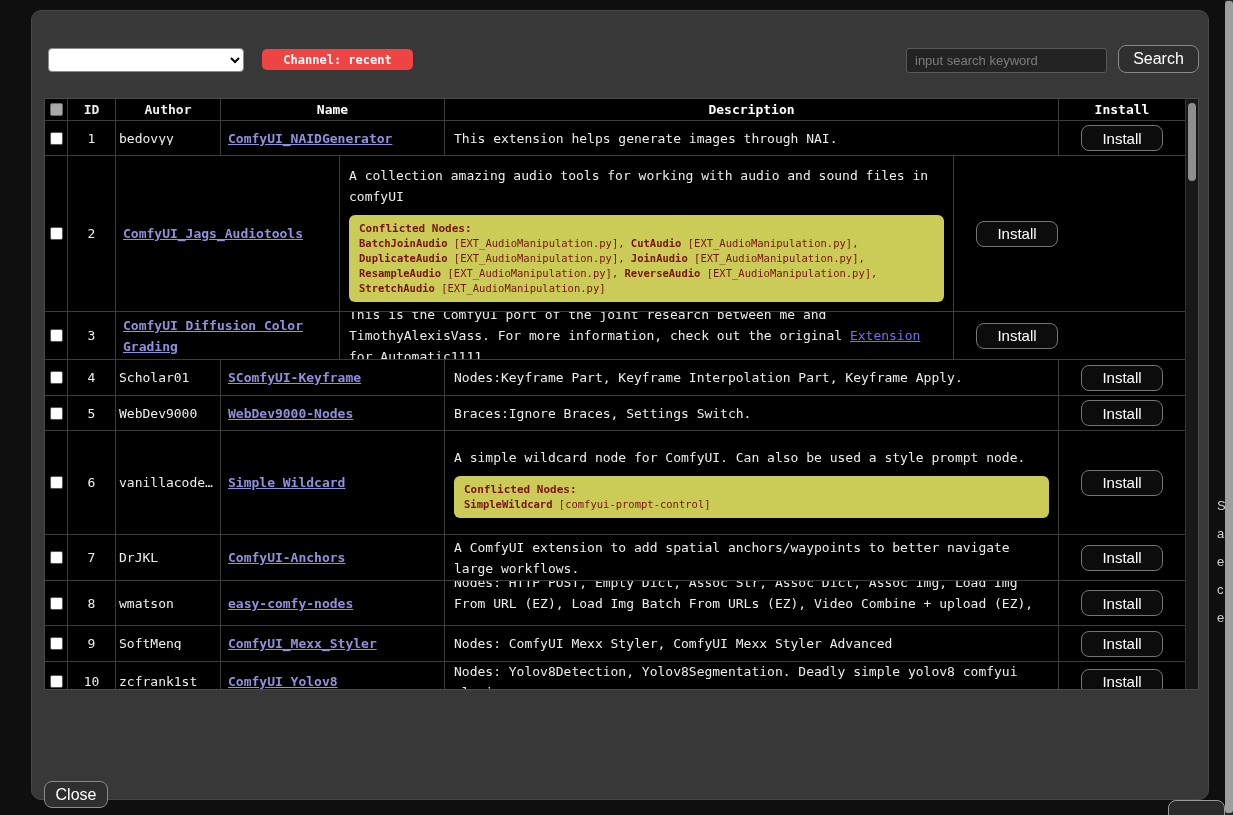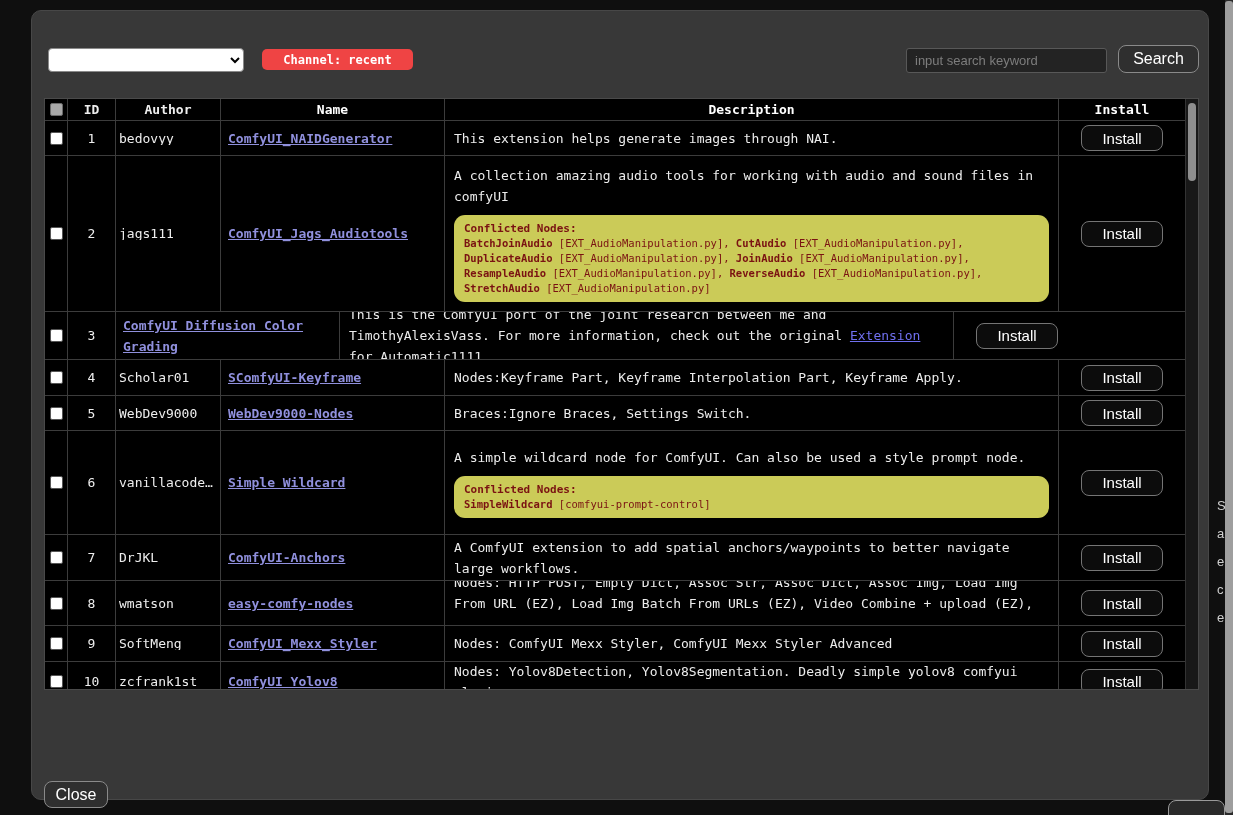--- a/index.html
+++ b/index.html
@@ -51,21 +51,21 @@
 
   .head { height:22px; font-weight:bold; color:#fff; font-size:13px; }
   .head .c { justify-content:center; padding:0; }
   .head .c-desc { flex-direction:row; align-items:center; }
 
   .name-link { color:#9090dd; font-weight:bold; text-decoration:underline;
                cursor:pointer; line-height:21px; }
   .desc-text { color:#ececec; font-size:13px; line-height:21px; }
   .ext-link  { color:#7070f0; text-decoration:underline; cursor:pointer; }
 
-  .conflict { background:#cbcb58; border-radius:11px; margin-top:8px; padding:6px 10px;
+  .conflict { background:#cbcb58; border-radius:6px; margin-top:8px; padding:6px 10px;
               width:100%; color:#7a1212; font-size:10.5px; line-height:15px; }
   .conflict-title { font-weight:bold; font-size:11px; }
   .conflict b { font-weight:bold; }
 
   .install-btn { width:82px; height:26px; background:#0c0c0c; color:#fff;
                  border:1.5px solid #757575; border-radius:8px;
                  font:15px "Liberation Sans", sans-serif; cursor:pointer; }
 
   .cbx { appearance:none; -webkit-appearance:none; width:13px; height:13px;
          background:#fff; border:1px solid #555; border-radius:2px; cursor:pointer; }
@@ -125,23 +125,20 @@
           <div class="c c-install">
               <button class="install-btn">Install</button>
             </div>
         </div>
 
         <div class="trow" style="height:156px;">
           <div class="c c-check">
               <input type="checkbox" class="cbx" style="">
             </div>
           <div class="c c-id">2</div>
-          <div class="c c-author">
-              <span>jags111</span>
-            </div>
           <div class="c c-name">
               <a class="name-link">ComfyUI_Jags_Audiotools</a>
             </div>
           <div class="c c-desc">
             <div class="desc-text">A collection amazing audio tools for working with audio and sound files in comfyUI</div>
             <div class="conflict">
               <div class="conflict-title">Conflicted Nodes:</div>
               <div><b>BatchJoinAudio</b><span> [EXT_AudioManipulation.py]</span><span>, </span><b>CutAudio</b><span> [EXT_AudioManipulation.py]</span><span>, </span><b>DuplicateAudio</b><span> [EXT_AudioManipulation.py]</span><span>, </span><b>JoinAudio</b><span> [EXT_AudioManipulation.py]</span><span>, </span><b>ResampleAudio</b><span> [EXT_AudioManipulation.py]</span><span>, </span><b>ReverseAudio</b><span> [EXT_AudioManipulation.py]</span><span>, </span><b>StretchAudio</b><span> [EXT_AudioManipulation.py]</span><span></span></div>
             </div>
           </div>

